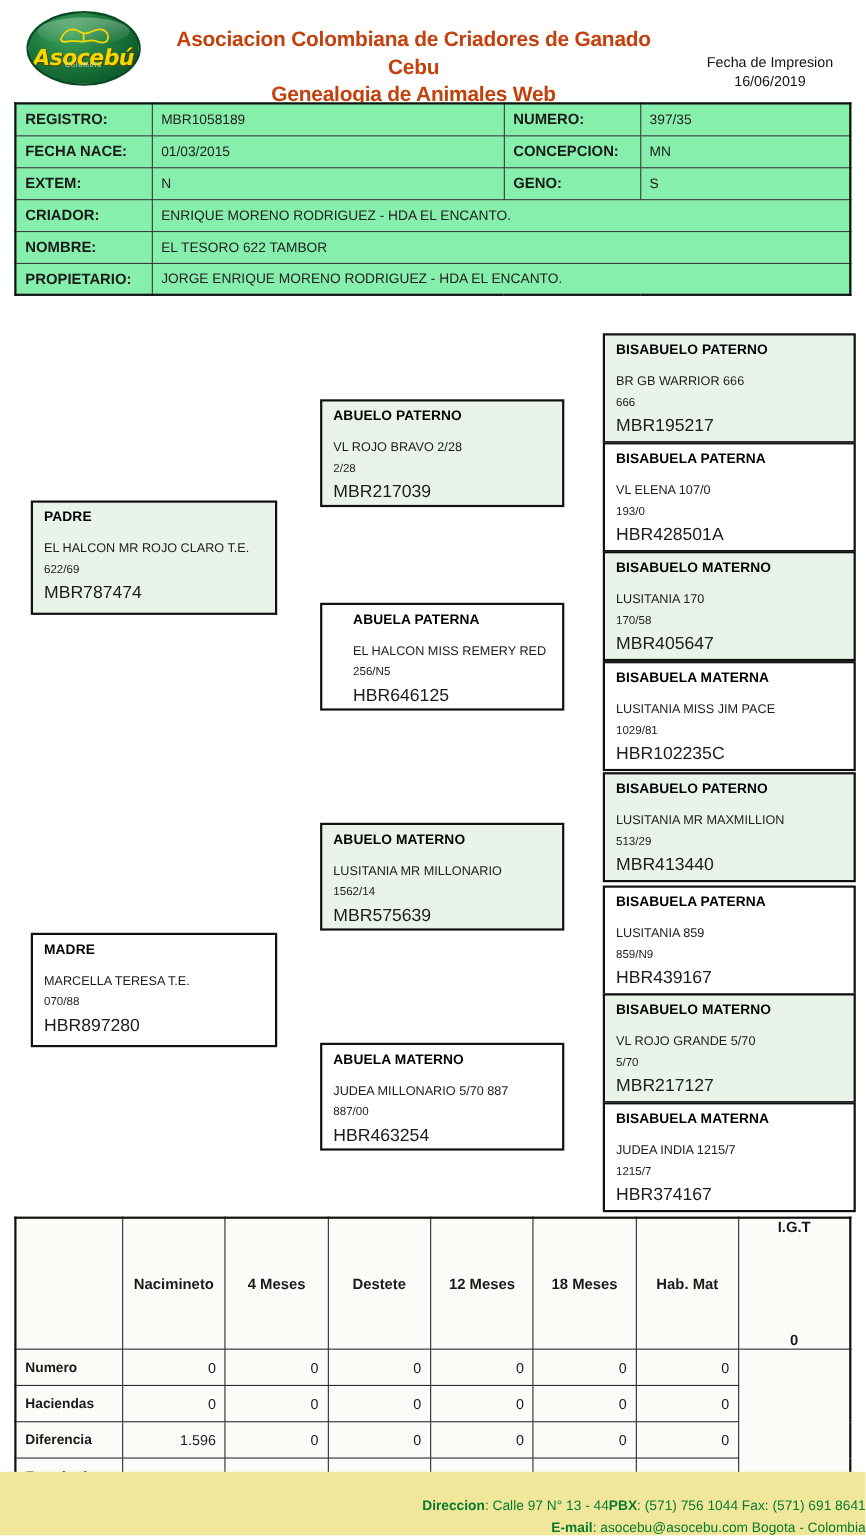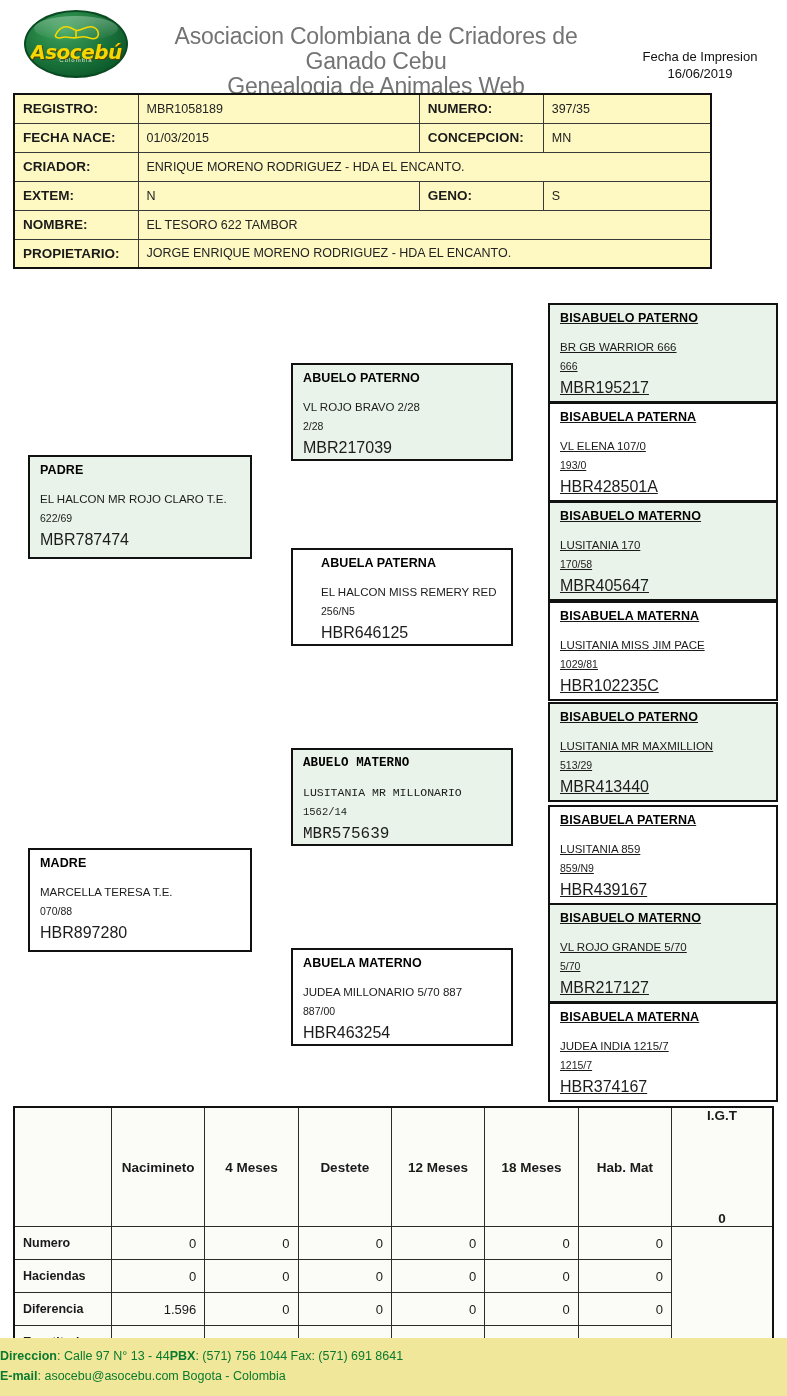--- a/index.html
+++ b/index.html
@@ -45,39 +45,39 @@
     text-shadow: 1px 1px 0 #5b3b00;
   }
   #logo .brandsub {
     position: absolute; left: 0; top: 70%; width: 100%;
     text-align: center;
     font-size: 6px; color: #cfe6c8; letter-spacing: 1px;
   }
   #title-block {
     position: absolute; left: 136px; top: 24px; width: 480px;
     text-align: center;
-    color: #737373;
-    font-weight: normal;
-    font-size: 23px;
+    color: #c2410c;
+    font-weight: bold;
+    font-size: 19px;
     line-height: 25px;
     letter-spacing: -0.2px;
   }
   #print-block {
     position: absolute; left: 620px; top: 48px; width: 160px;
     text-align: center;
     font-size: 13px; line-height: 17px; color: #111;
   }
 
   
   #info-table {
     position: absolute; left: 13px; top: 93px;
-    width: 699px;
+    width: 761px;
     border: 2px solid #111;
     border-collapse: collapse;
-    background: #fef9c3;
+    background: #86efac;
   }
   #info-table td {
     border: 1px solid #3a3a3a;
     height: 29px;
     padding: 0 8px;
     font-size: 13px;
     vertical-align: middle;
     white-space: nowrap;
   }
   #info-table td.lbl {
@@ -100,21 +100,21 @@
   .pbox .ttl {
     font-weight: bold; font-size: 12.5px; letter-spacing: .1px;
     margin-bottom: 7px; color: #000;
   }
   .pbox .nm { font-size: 11.5px; margin-bottom: 7px; color: #1c1c1c; margin-top: 16px; }
   .pbox .no { font-size: 10.5px; margin-bottom: 7px; color: #1c1c1c; }
   .pbox .rg { font-size: 16px; color: #1c1c1c; }
 
   .pbox.lvl1 { width: 224px; height: 104px; }
   .pbox.lvl2 { width: 222px; height: 98px; }
-  .pbox.lvl3 { width: 230px; height: 100px; text-decoration: underline; }
+  .pbox.lvl3 { width: 230px; height: 100px; }
 
   
   #stats {
     position: absolute; left: 13px; top: 1106px;
     width: 761px;
     border: 2px solid #111;
     border-collapse: collapse;
     background: #fbfbf8;
   }
   #stats td, #stats th {
@@ -126,25 +126,25 @@
   }
   #stats th { font-weight: bold; text-align: center; font-size: 13.5px; }
   #stats td.rowlbl { font-weight: bold; text-align: left; width: 96px; font-size: 12.5px; }
   #stats td.num { text-align: right; }
   #stats .blank td { height: 30px; }
 
   
   #footer {
     position: absolute; left: 0; top: 1338px; width: 787px; height: 58px;
     background: #f0e79a;
-    text-align: left;
+    text-align: right;
     color: #0a7a2f;
     font-size: 12.5px;
     line-height: 20px;
-    padding-top: 8px;
+    padding-top: 21px;
   }
   #footer b { font-weight: bold; }
   #footer .ln { white-space: nowrap; }
 </style>
 </head>
 <body>
 
 <div id="header">
 
   <div id="logo">
@@ -176,28 +176,28 @@
     <td class="lbl2">NUMERO:</td>
     <td class="val">397/35</td>
   </tr>
   <tr>
     <td class="lbl">FECHA NACE:</td>
     <td class="val">01/03/2015</td>
     <td class="lbl2">CONCEPCION:</td>
     <td class="val">MN</td>
   </tr>
   <tr>
-    <td class="lbl">CRIADOR:</td>
-    <td class="val" colspan="3">ENRIQUE MORENO RODRIGUEZ - HDA EL ENCANTO.</td>
-  </tr>
-  <tr>
     <td class="lbl">EXTEM:</td>
     <td class="val">N</td>
     <td class="lbl2">GENO:</td>
     <td class="val">S</td>
+  </tr>
+  <tr>
+    <td class="lbl">CRIADOR:</td>
+    <td class="val" colspan="3">ENRIQUE MORENO RODRIGUEZ - HDA EL ENCANTO.</td>
   </tr>
   <tr>
     <td class="lbl">NOMBRE:</td>
     <td class="val" colspan="3">EL TESORO 622 TAMBOR</td>
   </tr>
   <tr>
     <td class="lbl">PROPIETARIO:</td>
     <td class="val" colspan="3">JORGE ENRIQUE MORENO RODRIGUEZ - HDA EL ENCANTO.</td>
   </tr>
 </tbody>
@@ -224,21 +224,21 @@
   <div class="rg">MBR217039</div>
 </div>
 
 <div class="pbox lvl2" style="left:291px; top:548px;padding-left:28px;">
   <div class="ttl">ABUELA PATERNA</div>
   <div class="nm">EL HALCON MISS REMERY RED</div>
   <div class="no">256/N5</div>
   <div class="rg">HBR646125</div>
 </div>
 
-<div class="pbox lvl2 green" style="left:291px; top:748px;font-family:Liberation Mono, monospace;">
+<div class="pbox lvl2 green" style="left:291px; top:748px;">
   <div class="ttl">ABUELO MATERNO</div>
   <div class="nm">LUSITANIA MR MILLONARIO</div>
   <div class="no">1562/14</div>
   <div class="rg">MBR575639</div>
 </div>
 
 <div class="pbox lvl2" style="left:291px; top:948px;">
   <div class="ttl">ABUELA MATERNO</div>
   <div class="nm">JUDEA MILLONARIO 5/70 887</div>
   <div class="no">887/00</div>

